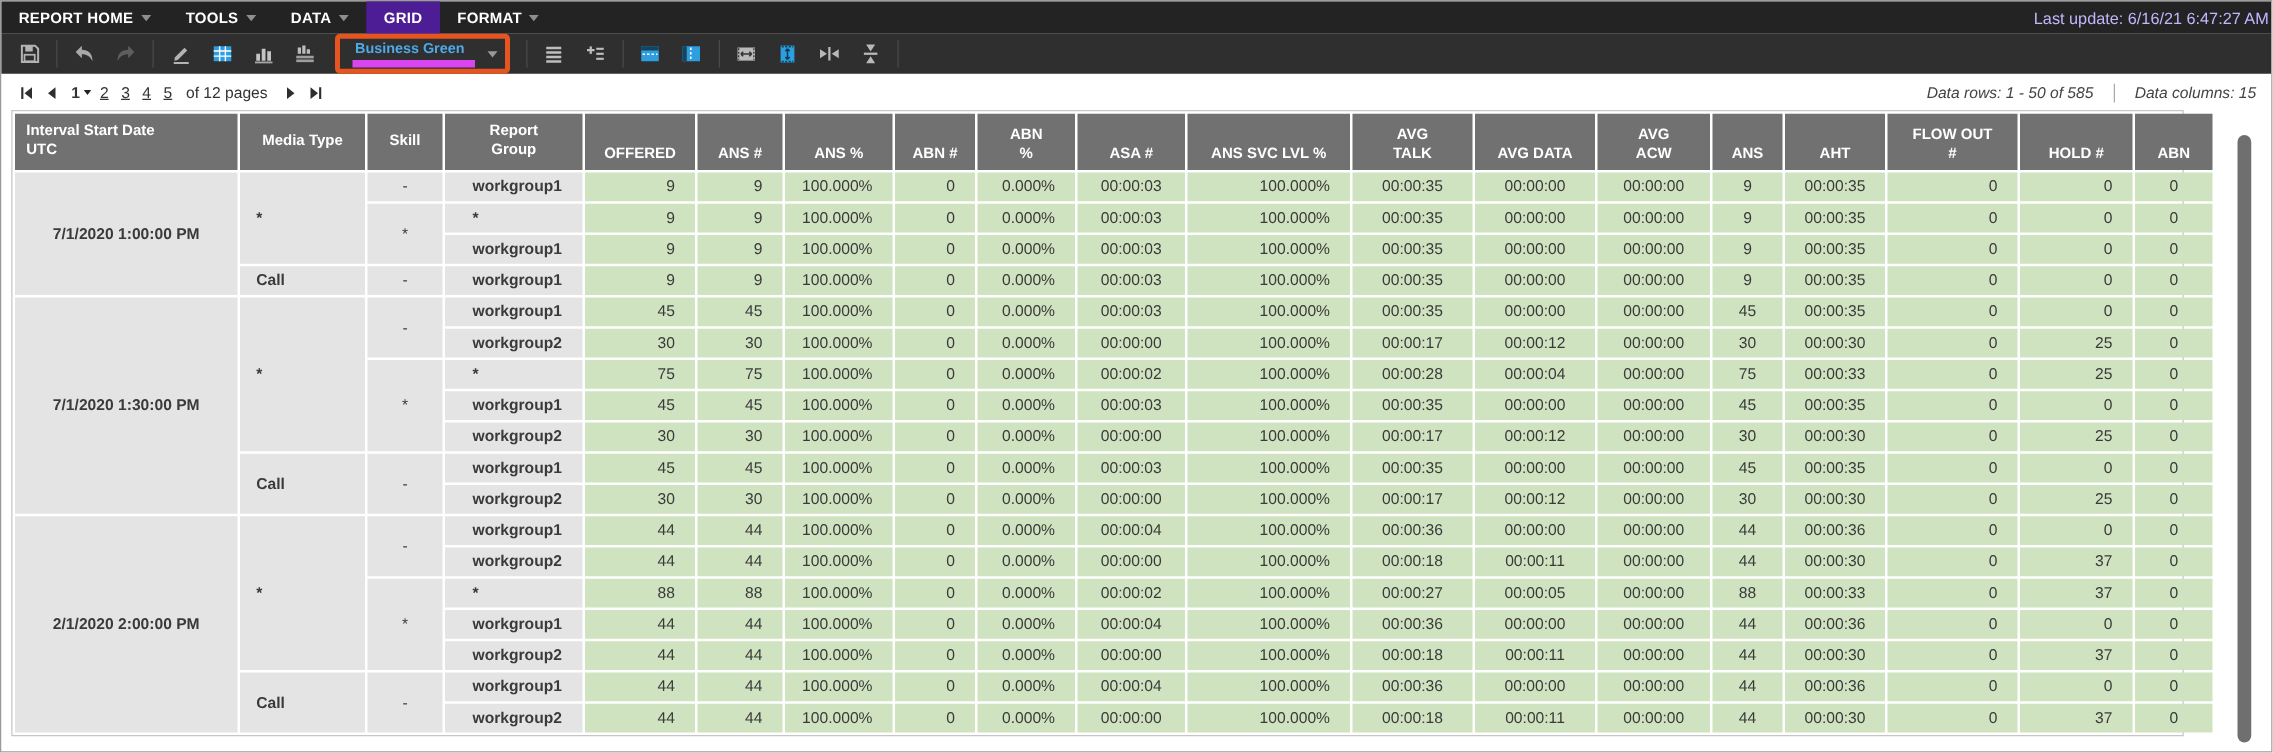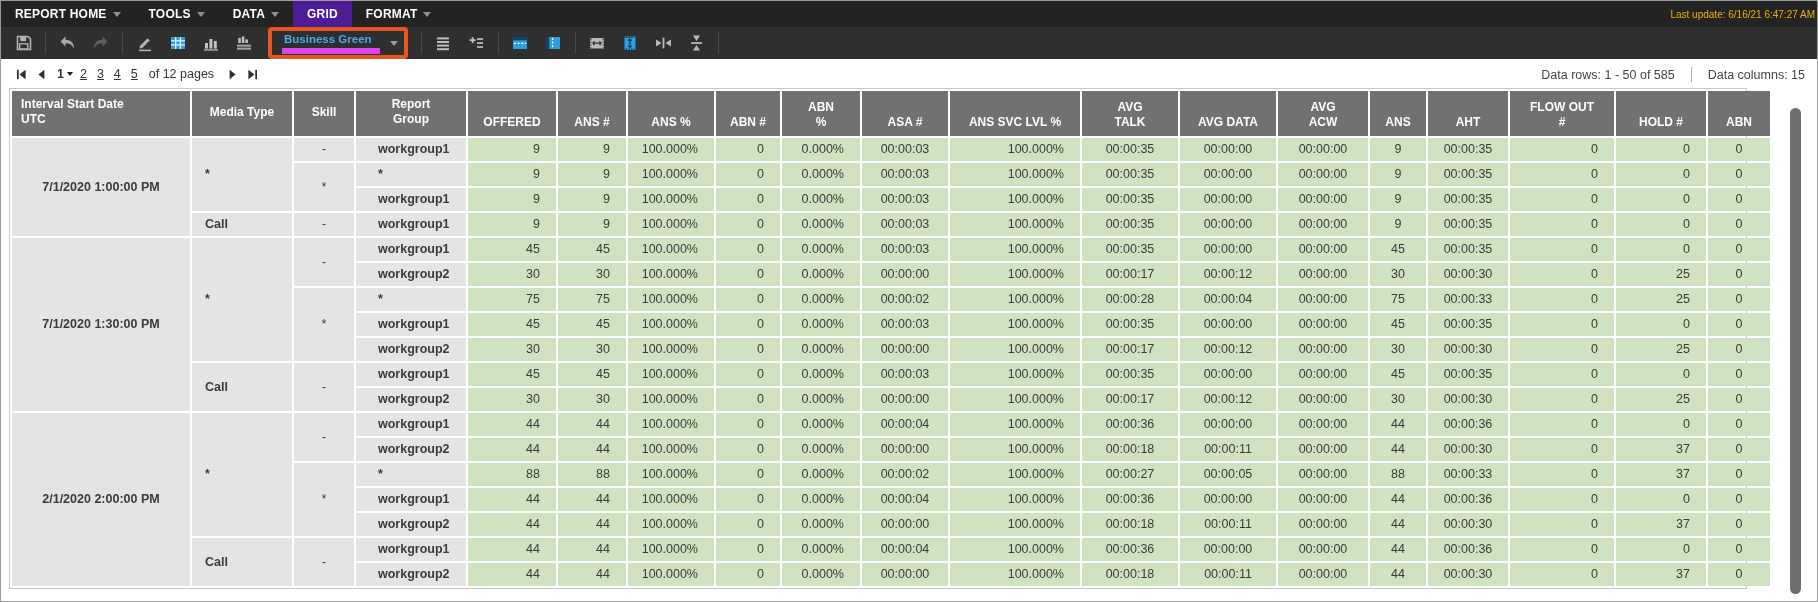--- a/index.html
+++ b/index.html
@@ -5,40 +5,40 @@
   html,body{margin:0;padding:0;background:#cfcfcf;}
   .window{position:relative;width:1818px;height:602px;box-sizing:border-box;background:#fff;
     border:1px solid #9b9b9b;font-family:"Liberation Sans",sans-serif;overflow:hidden;}
   
   .menubar{height:26px;background:#232323;display:flex;align-items:stretch;}
   .menu-item{display:flex;align-items:center;gap:6px;padding:0 14px;color:#fff;
     font-size:12px;font-weight:bold;letter-spacing:.2px;cursor:default;}
   .menu-item.active{background:#4c1d95;}
   .mcaret{width:0;height:0;border-left:4px solid transparent;border-right:4px solid transparent;
     border-top:5px solid #8f8f8f;}
-  .last-update{margin-left:auto;align-self:center;color:#eab308;font-size:10px;padding-right:2px;white-space:nowrap;text-align:right;}
+  .last-update{margin-left:auto;align-self:center;color:#c4b5fd;font-size:13px;padding-right:2px;white-space:nowrap;text-align:right;}
   
   .toolbar{height:32px;background:#2f2f2f;display:flex;align-items:center;padding-left:6px;}
   .tb-btn{width:33px;height:28px;display:flex;align-items:center;justify-content:center;flex:0 0 auto;}
   .tb-sep{width:1px;height:22px;background:#4a4a4a;margin:0 5px;flex:0 0 auto;}
   .theme-box{border:4px solid #e65420;border-radius:4px;height:24px;display:flex;align-items:center;
     padding:0 6px 0 10px;margin:0 8px;gap:10px;flex:0 0 auto;}
   .theme-value{color:#4fa8e8;font-size:11.5px;font-weight:bold;border-bottom:6px solid #d946ef;
     padding:1px 8px 3px 2px;white-space:nowrap;}
   .dd-caret{width:0;height:0;border-left:4px solid transparent;border-right:4px solid transparent;
     border-top:5px solid #9a9a9a;}
   
   .pagerbar{height:30px;display:flex;align-items:center;padding:0 12px 0 10px;font-size:12.5px;color:#333;}
   .pg-btn{display:flex;align-items:center;justify-content:center;width:16px;height:16px;margin:0 2px;}
   .pg-cur{font-weight:bold;margin:0 2px 0 6px;display:flex;align-items:center;gap:3px;}
   .pg-curcaret{width:0;height:0;border-left:3.5px solid transparent;border-right:3.5px solid transparent;
     border-top:4.5px solid #222;}
   .pg-link{text-decoration:underline;margin:0 5px;color:#333;cursor:pointer;}
   .pg-of{margin:0 8px 0 6px;color:#333;}
-  .pg-right{margin-left:auto;display:flex;align-items:flex-end;gap:16px;color:#444;}
+  .pg-right{margin-left:auto;display:flex;align-items:center;gap:16px;color:#444;font-style:italic;}
   .pg-div{width:1px;height:15px;background:#aaa;}
   
   .tablewrap{position:absolute;left:8px;top:87px;width:1736px;border:1px solid #c6c6c6;background:#fff;}
   table.grid{border-collapse:separate;border-spacing:2px;table-layout:fixed;width:1734px;
     font-size:12.5px;color:#3a3a3a;}
   th{background:#717171;color:#fff;font-size:12px;font-weight:bold;text-align:center;
     vertical-align:bottom;padding:3px 4px 6px;height:36px;white-space:pre-line;line-height:1.25;}
   th.th-first{text-align:left;padding-left:9px;vertical-align:middle;}
   th.th-mid{vertical-align:middle;}
   td{height:23px;padding:0 6px;line-height:1;white-space:nowrap;overflow:hidden;}

